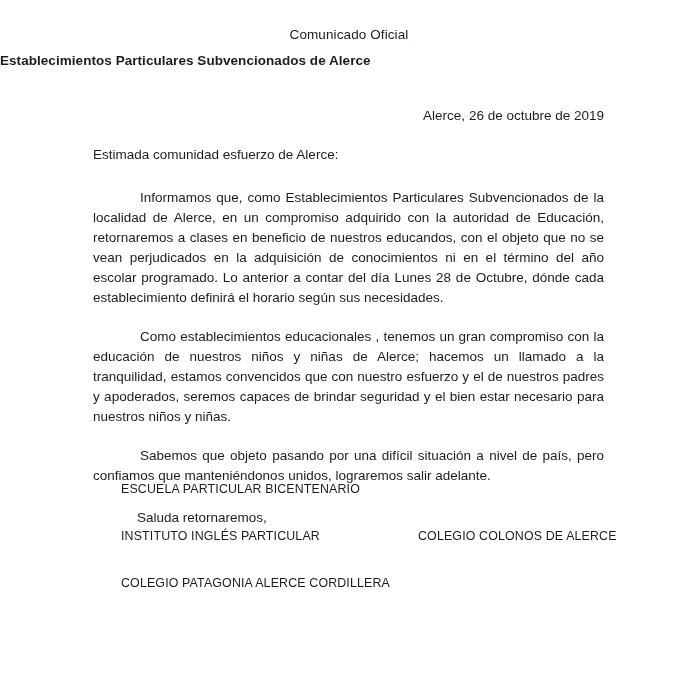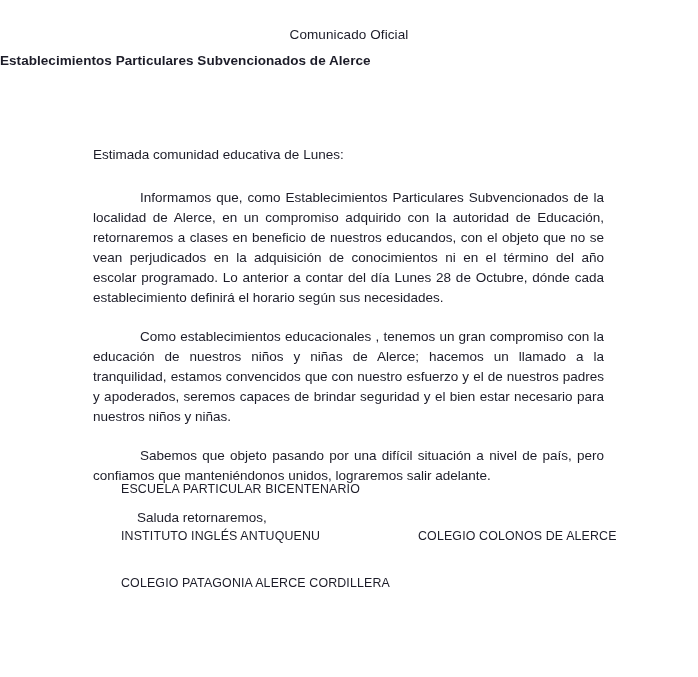--- a/index.html
+++ b/index.html
@@ -117,44 +117,45 @@
 </style>
 </head>
 <body>
 
 <div class="page">
 
   <div class="doc-title">Comunicado Oficial</div>
 
   <div class="doc-subtitle">Establecimientos Particulares Subvencionados de Alerce</div>
 
+  <div class="dateline">Alerce, 26 de octubre de 2019</div>
 
   <div class="body-block">
 
-    <p class="salutation">Estimada comunidad educativa de Lunes:</p>
+    <p class="salutation">Estimada comunidad esfuerzo de Alerce:</p>
 
     <p class="para">Informamos que, como Establecimientos Particulares Subvencionados de la localidad de Alerce, en un compromiso adquirido con la autoridad de Educación, retornaremos a clases en beneficio de nuestros educandos, con el objeto que no se vean perjudicados en la adquisición de conocimientos ni en el término del año escolar programado. Lo anterior a contar del día Lunes 28 de Octubre, dónde cada establecimiento definirá el horario según sus necesidades.</p>
 
     <p class="para">Como establecimientos educacionales , tenemos un gran compromiso con la educación de nuestros niños y niñas de Alerce; hacemos un llamado a la tranquilidad, estamos convencidos que con nuestro esfuerzo y el de nuestros padres y apoderados, seremos capaces de brindar seguridad y el bien estar necesario para nuestros niños y niñas.</p>
 
     <p class="para">Sabemos que objeto pasando por una difícil situación a nivel de país, pero confiamos que manteniéndonos unidos, lograremos salir adelante.</p>
 
     <p class="closing">Saluda retornaremos,</p>
 
   </div>
 
   <div class="signatories">
 
 
     <div class="sig-row">
       <div class="sig-cell col-1">ESCUELA PARTICULAR BICENTENARIO</div>
     </div>
 
     <div class="sig-row">
-      <div class="sig-cell col-1">INSTITUTO INGLÉS ANTUQUENU</div>
+      <div class="sig-cell col-1">INSTITUTO INGLÉS PARTICULAR</div>
       <div class="sig-cell col-2">COLEGIO COLONOS DE ALERCE</div>
     </div>
 
     <div class="sig-row">
       <div class="sig-cell col-1">COLEGIO PATAGONIA ALERCE CORDILLERA</div>
 
     </div>
 
   </div>
 

